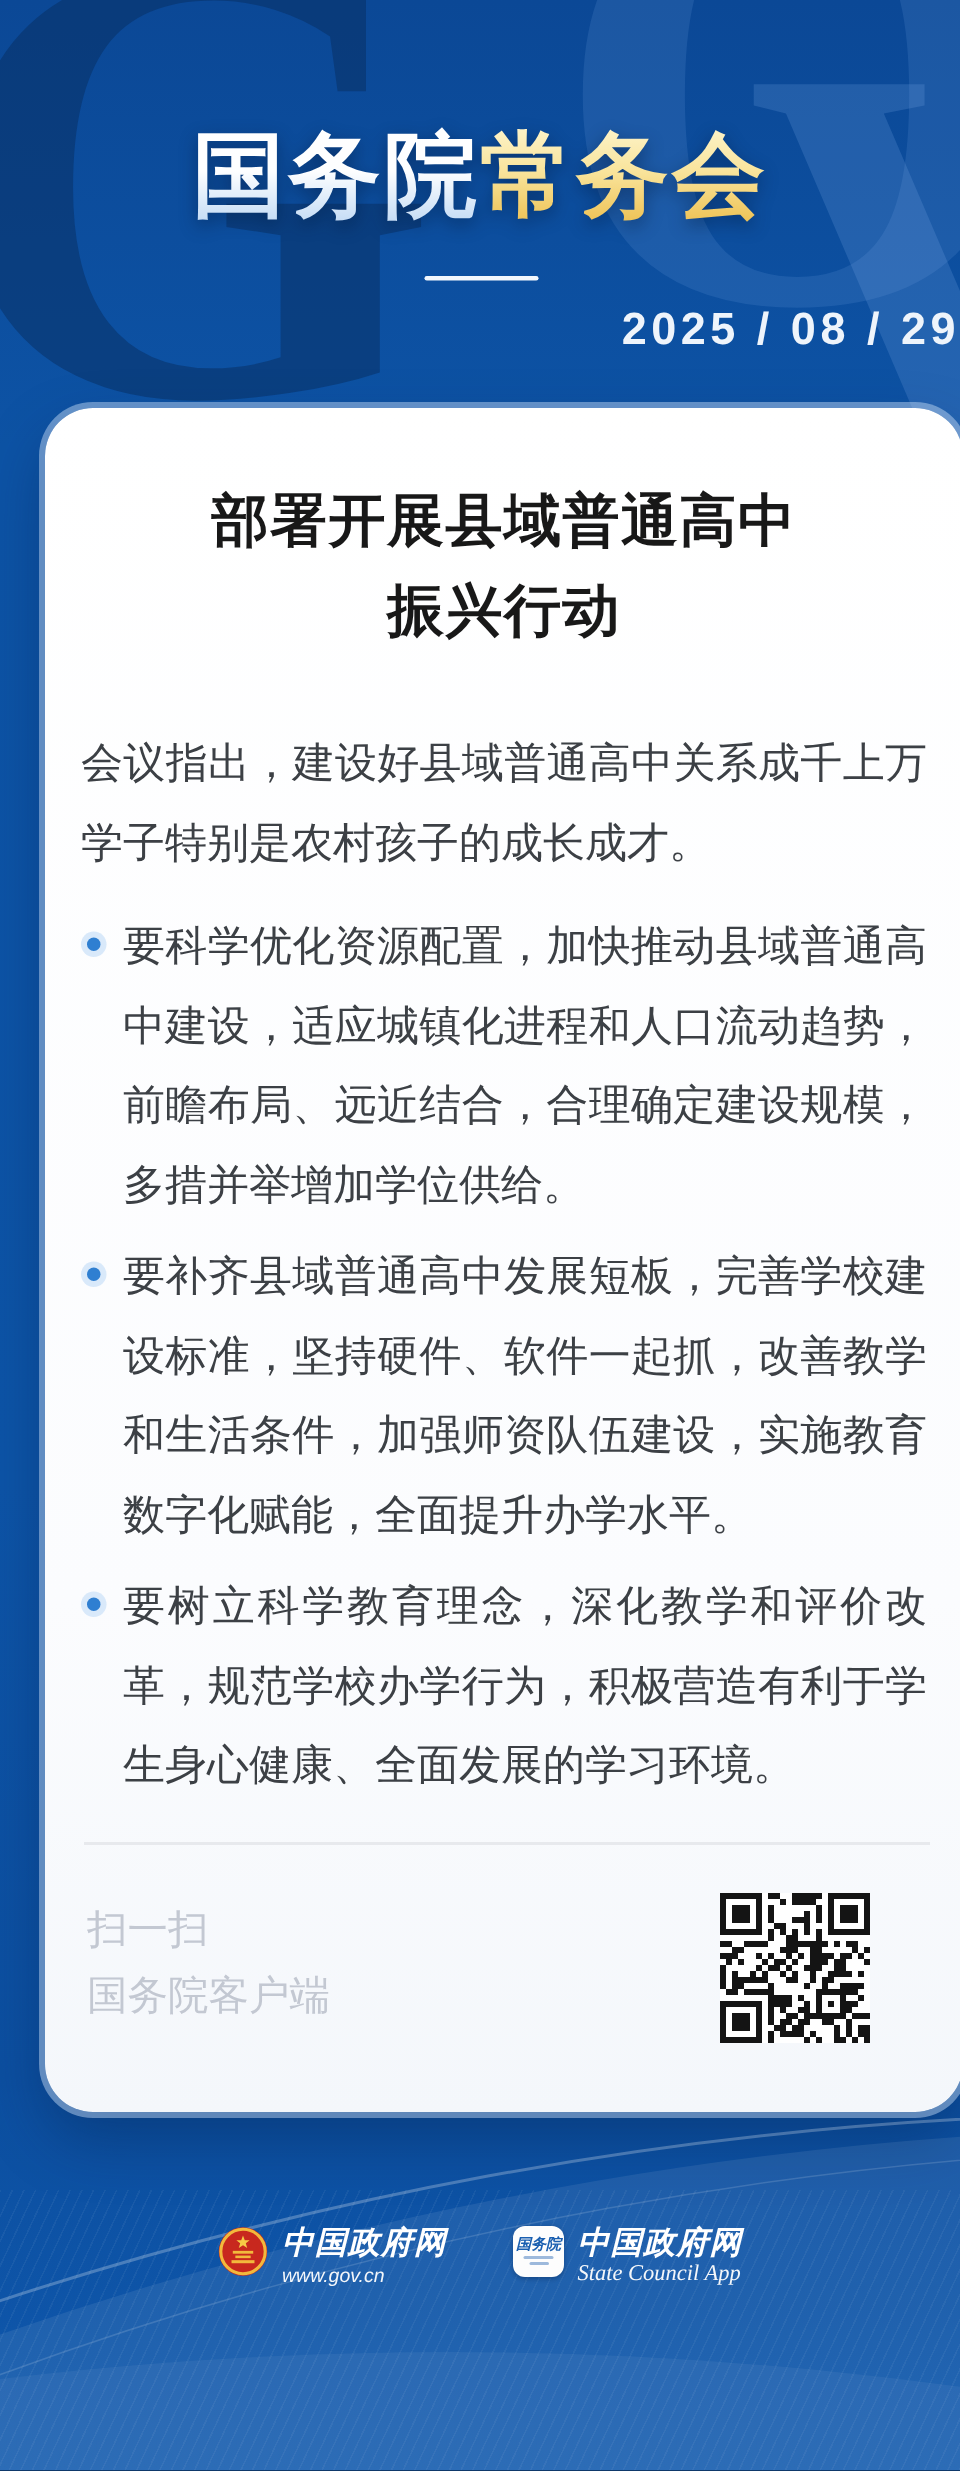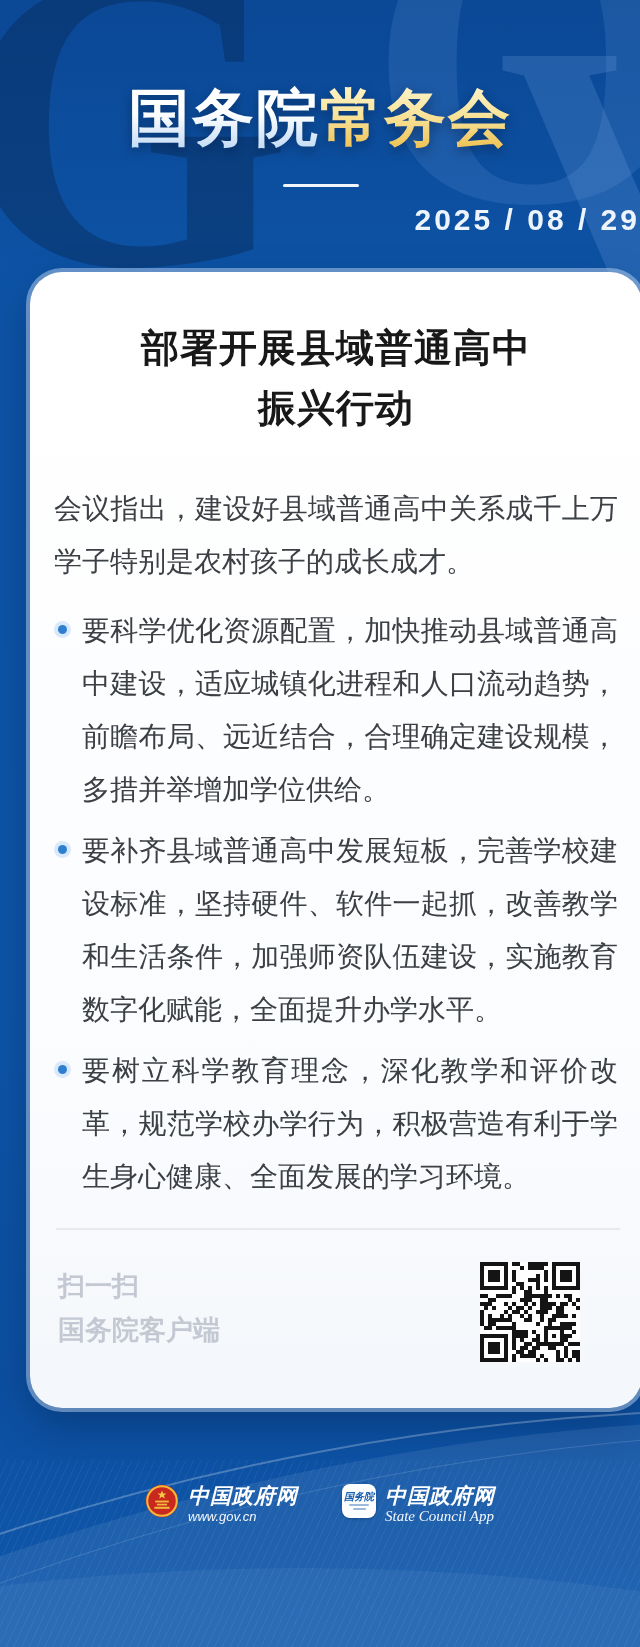--- a/index.html
+++ b/index.html
@@ -48,21 +48,21 @@
   .bullets{margin-top:16px;}
   .bullet{
     position:relative;padding-left:28px;margin-bottom:8px;
     font-size:28px;line-height:53px;color:#3c4045;text-align:justify;
   }
   .bullet .dot{
     position:absolute;left:4px;top:21px;width:9px;height:9px;border-radius:50%;
     background:#2f7fd1;box-shadow:0 0 0 4px rgba(213,231,250,0.9);
   }
   .card-divider{position:absolute;left:26px;right:22px;top:956px;height:2px;background:#e7e9ed;}
-  .scan{position:absolute;left:28px;top:992px;color:#c3c8d2;font-size:27px;line-height:44px;font-weight:bold;}
+  .scan{position:absolute;left:28px;top:992px;color:#c3c8d2;font-size:27px;line-height:44px;}
   .qr{position:absolute;left:450px;top:990px;width:100px;height:100px;background:#fff;}
   
   .bg-bottom{position:absolute;left:0;top:1400px;right:0;bottom:0;overflow:hidden;pointer-events:none;}
   .arc{position:absolute;width:5000px;height:5000px;border-radius:50%;box-sizing:border-box;}
   .arc-fill1{left:-1680px;top:18px;background:rgba(255,255,255,0.08);}
   .arc-line1{left:-1720px;top:8px;border:2px solid rgba(255,255,255,0.25);}
   .arc-line2{left:-1640px;top:30px;border:1px solid rgba(255,255,255,0.14);}
   .arc-fill2{left:-2200px;top:168px;background:rgba(255,255,255,0.05);}
   .hatch{
     position:absolute;left:0;right:0;top:60px;bottom:0;

